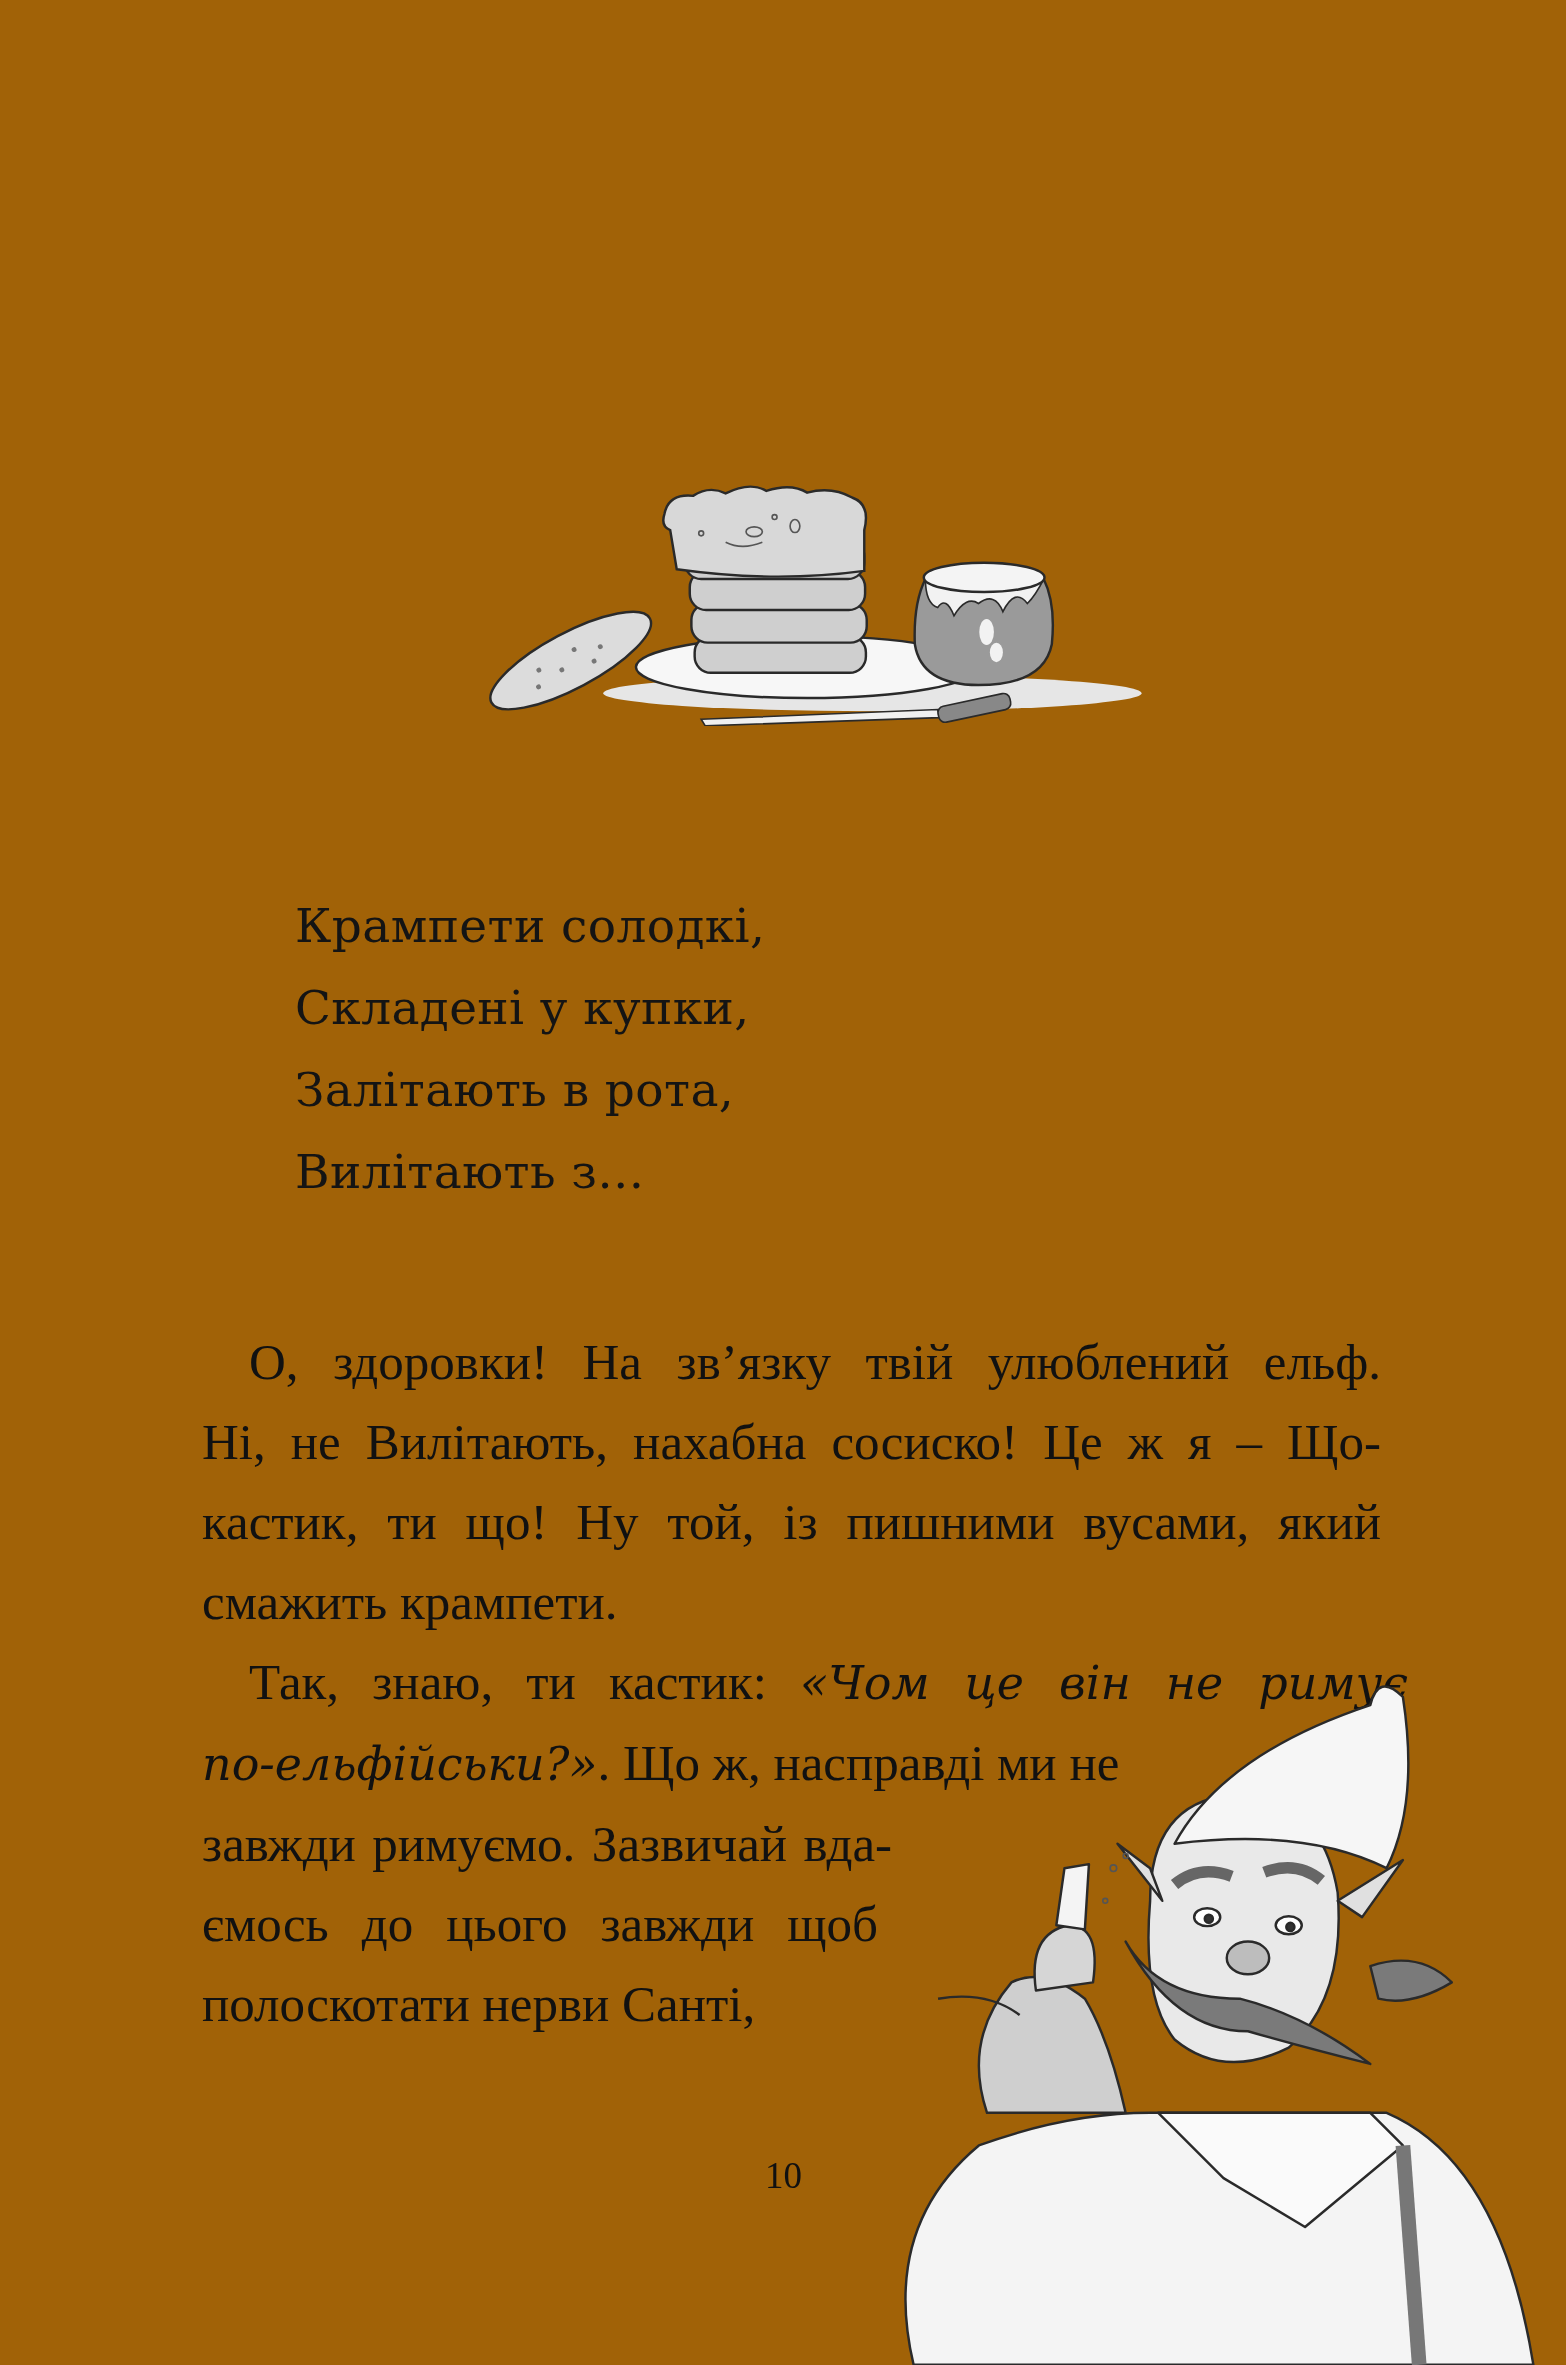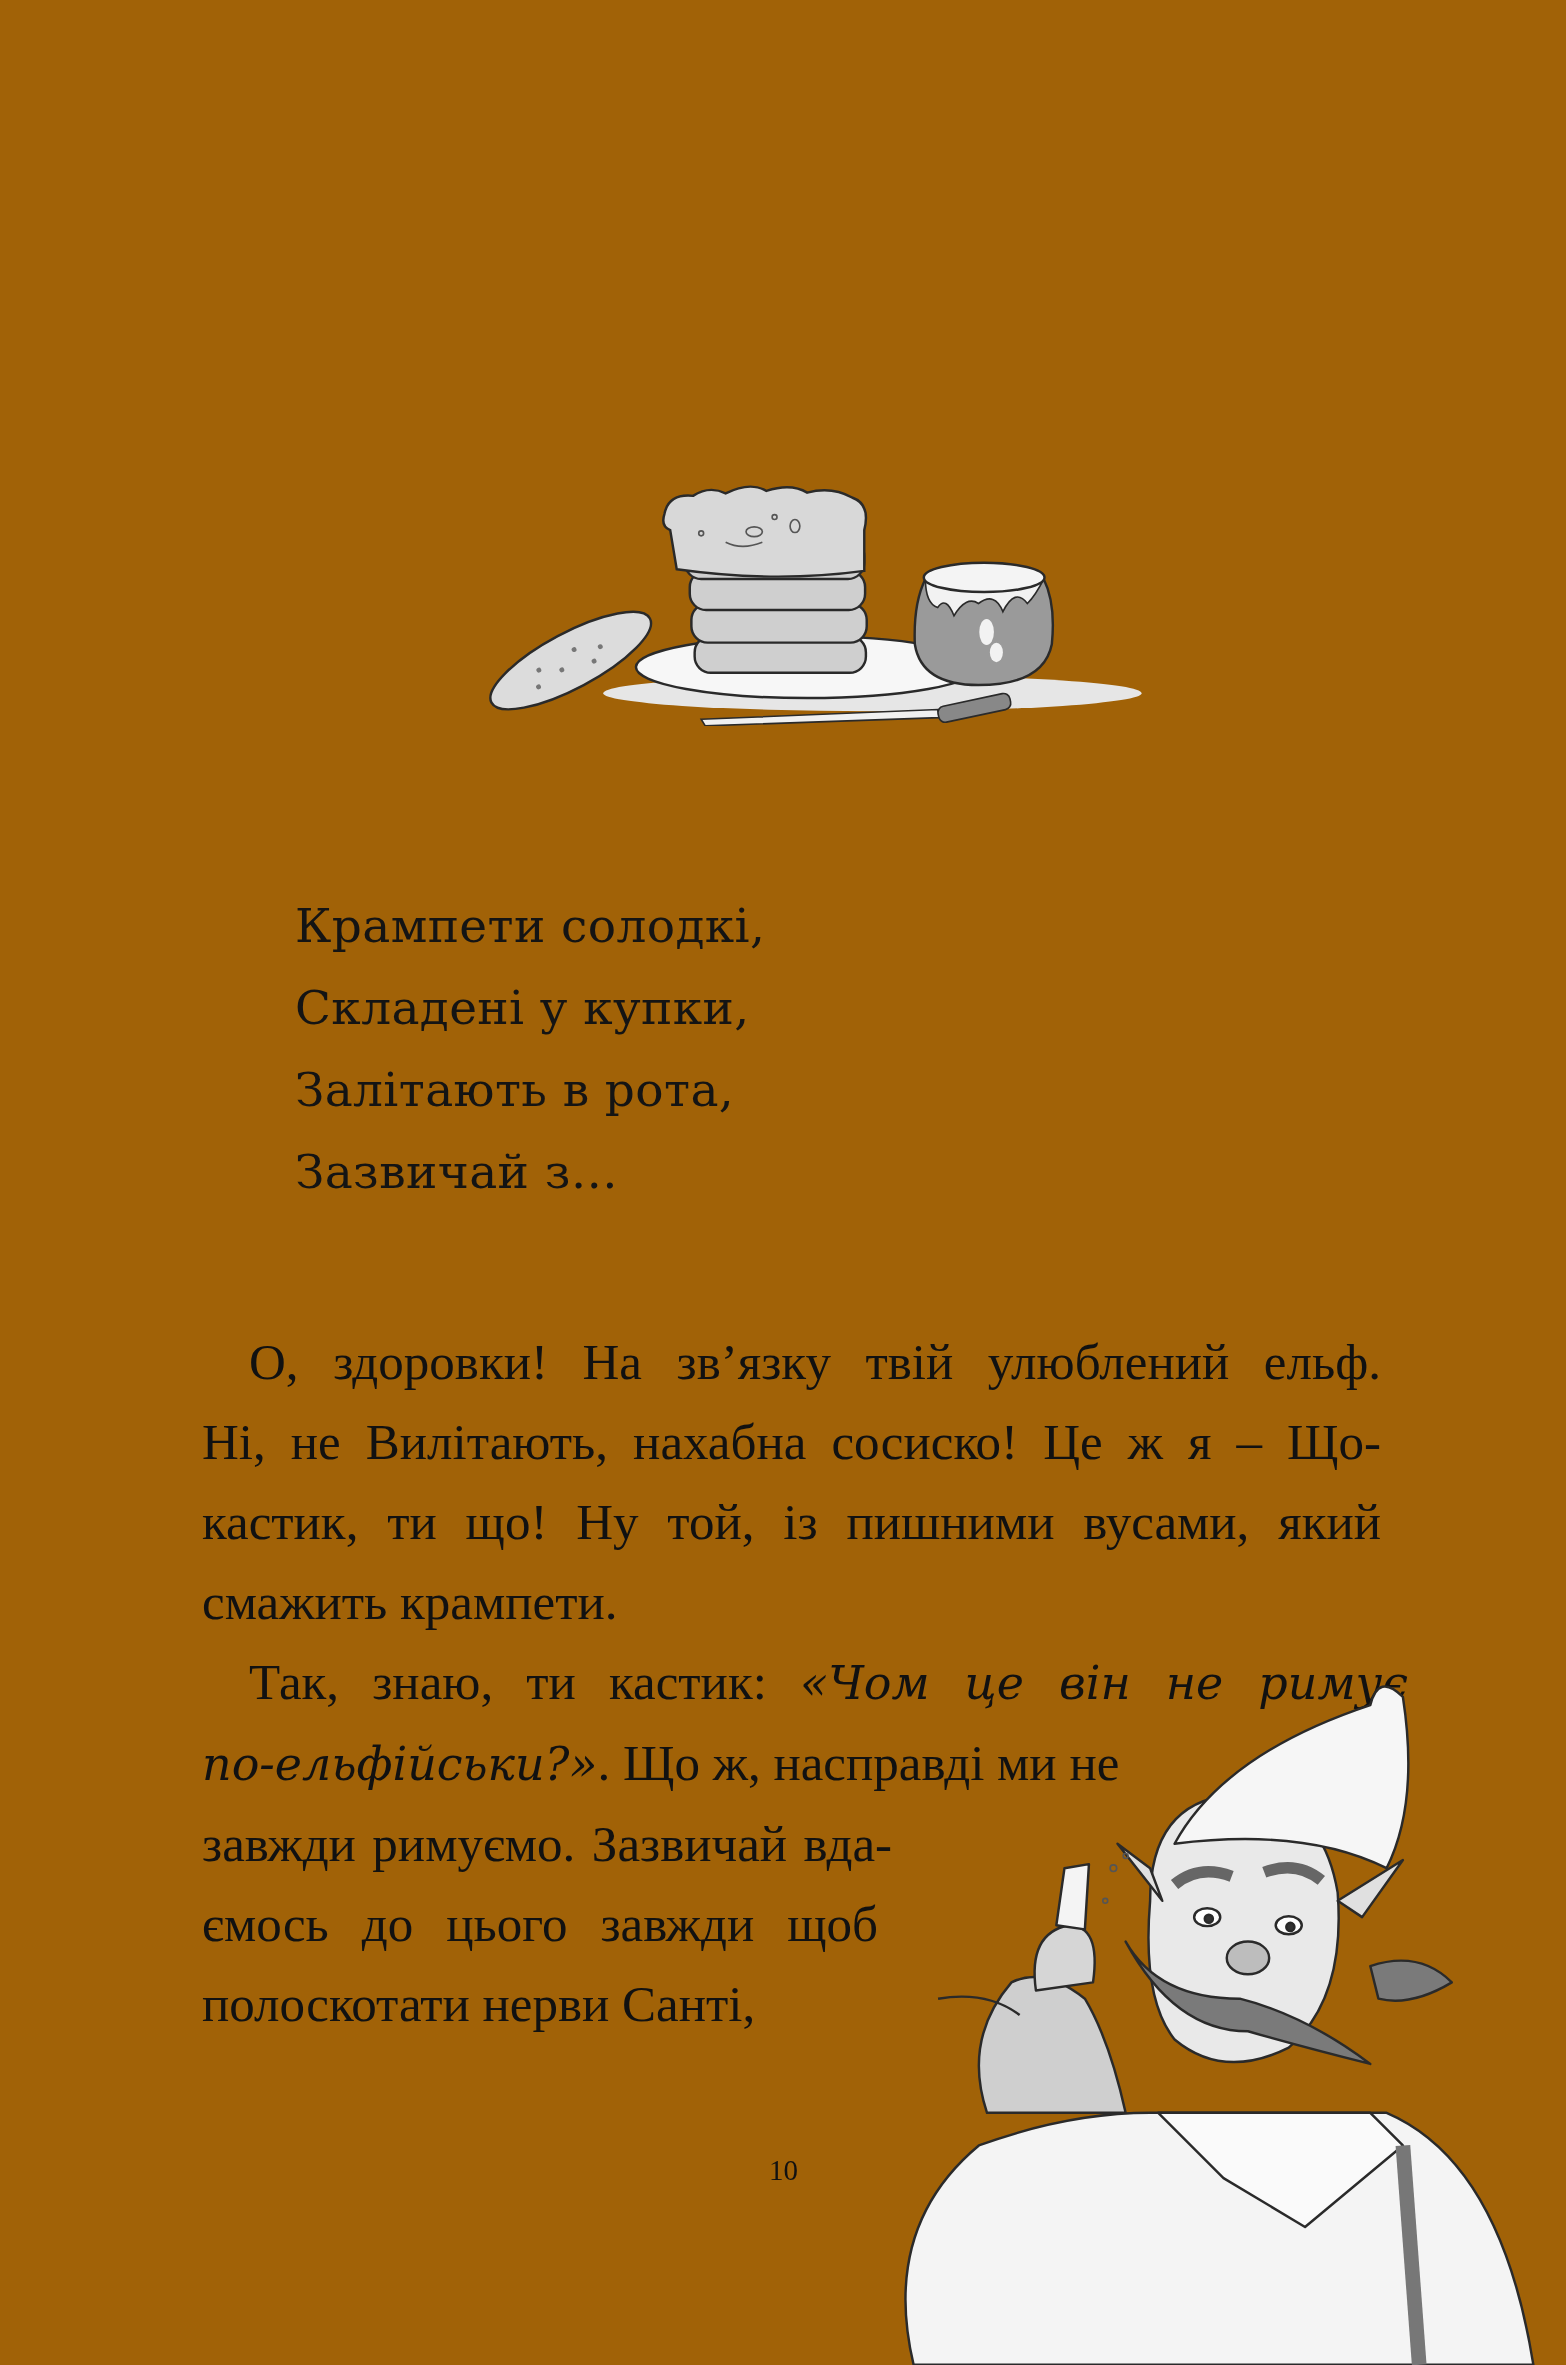--- a/index.html
+++ b/index.html
@@ -81,21 +81,21 @@
       width: 685px;
       height: 709px;
     }
     .page-number {
       position: absolute;
       left: 751px;
       top: 2154px;
       width: 65px;
       text-align: center;
       font-family: "Liberation Serif", serif;
-      font-size: 29px;
+      font-size: 37px;
       color: #111111;
     }
   </style>
 </head>
 <body>
 
 <div class="page">
 
   <svg class="illus-crumpets" viewBox="0 0 840 300" xmlns="http://www.w3.org/2000/svg">
 
@@ -137,21 +137,21 @@
     <ellipse cx="632" cy="210" rx="8" ry="12" fill="#f2f2f2"></ellipse>
 
     <path d="M270 292 L560 280 L562 290 L275 300 Z" fill="#f0f0f0" stroke="#2a2a2a" stroke-width="2"></path>
     <rect x="560" y="268" width="90" height="20" rx="8" fill="#888" stroke="#2a2a2a" stroke-width="2" transform="rotate(-12 605 278)"></rect>
   </svg>
 
   <div class="poem">
     <span class="line">Крампети солодкі,</span>
     <span class="line">Складені у купки,</span>
     <span class="line">Залітають в рота,</span>
-    <span class="line">Зазвичай з…</span>
+    <span class="line">Вилітають з…</span>
   </div>
 
   <div class="prose">
     <span class="row indent">О, здоровки! На зв’язку твій улюблений ельф.</span>
     <span class="row">Ні, не Вилітають, нахабна сосиско! Це ж я – Що-</span>
     <span class="row">кастик, ти що! Ну той, із пишними вусами, який</span>
     <span class="row last">смажить крампети.</span>
     <span class="row indent short-5"><span>Так, знаю, ти кастик: </span><em>«Чом це він не римує</em></span>
     <span class="row short-1"><em>по-ельфійськи?»</em><span>. Що ж, насправді ми не</span></span>
     <span class="row short-2">завжди римуємо. Зазвичай вда-</span>

